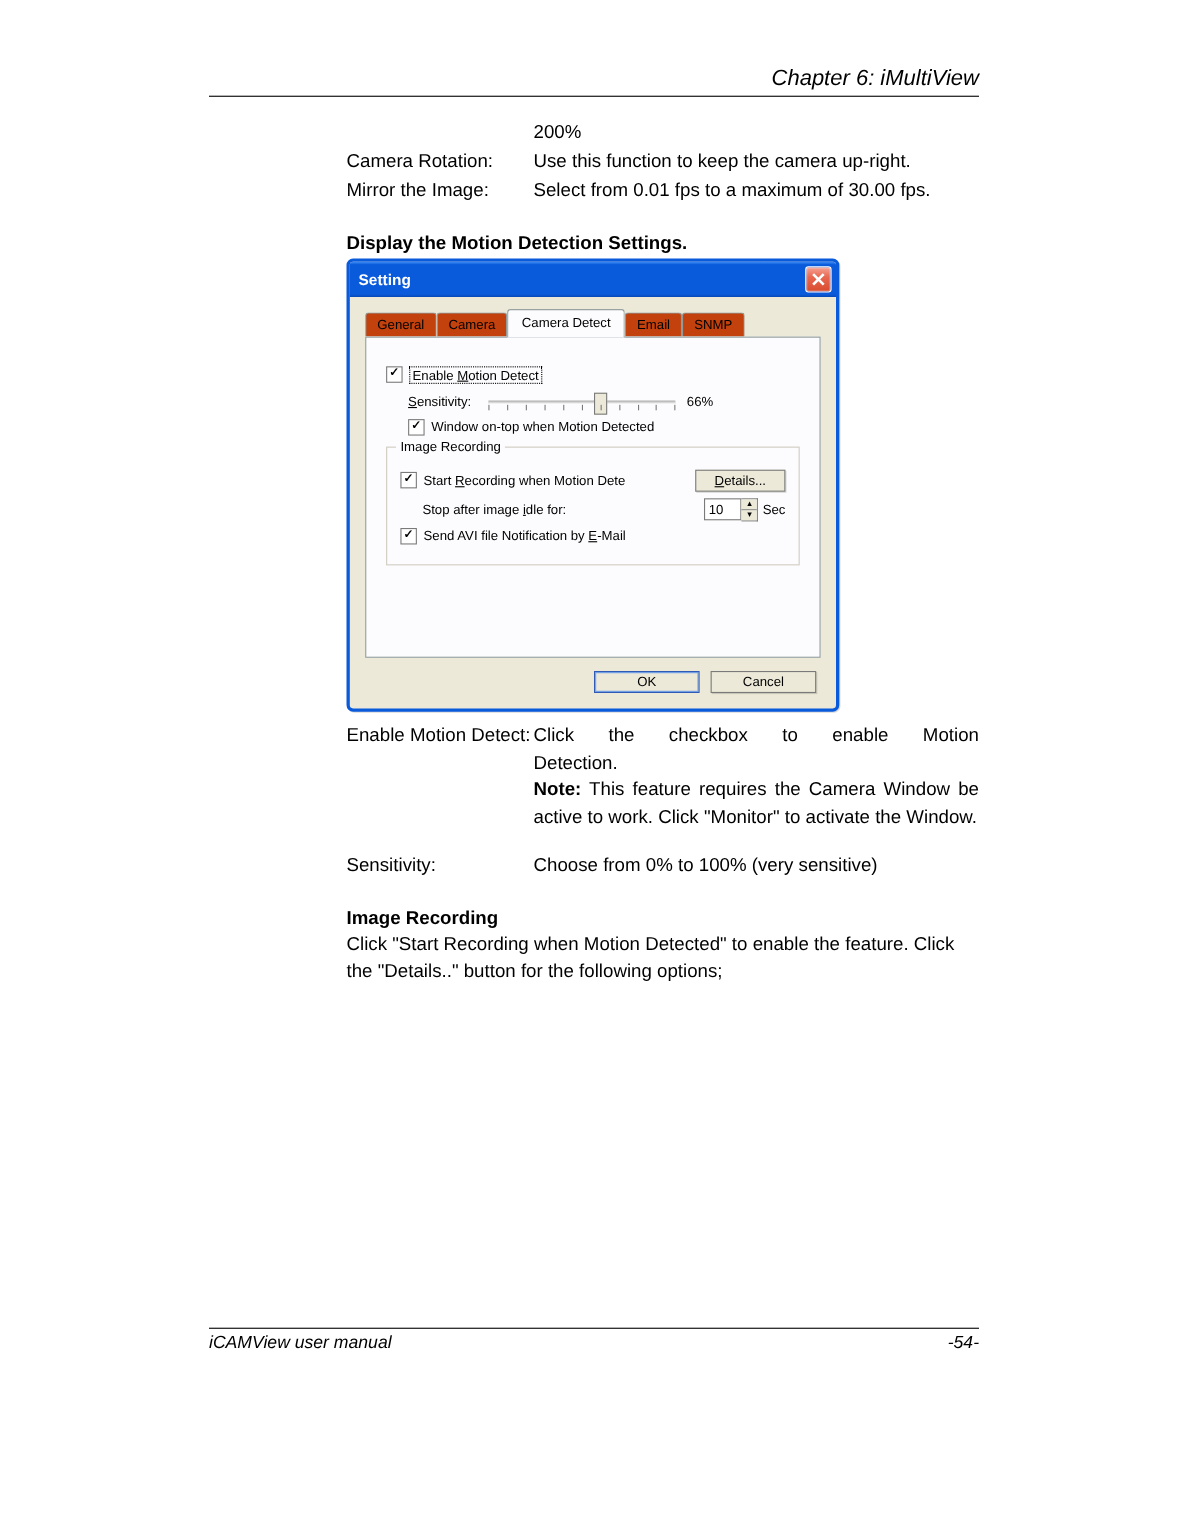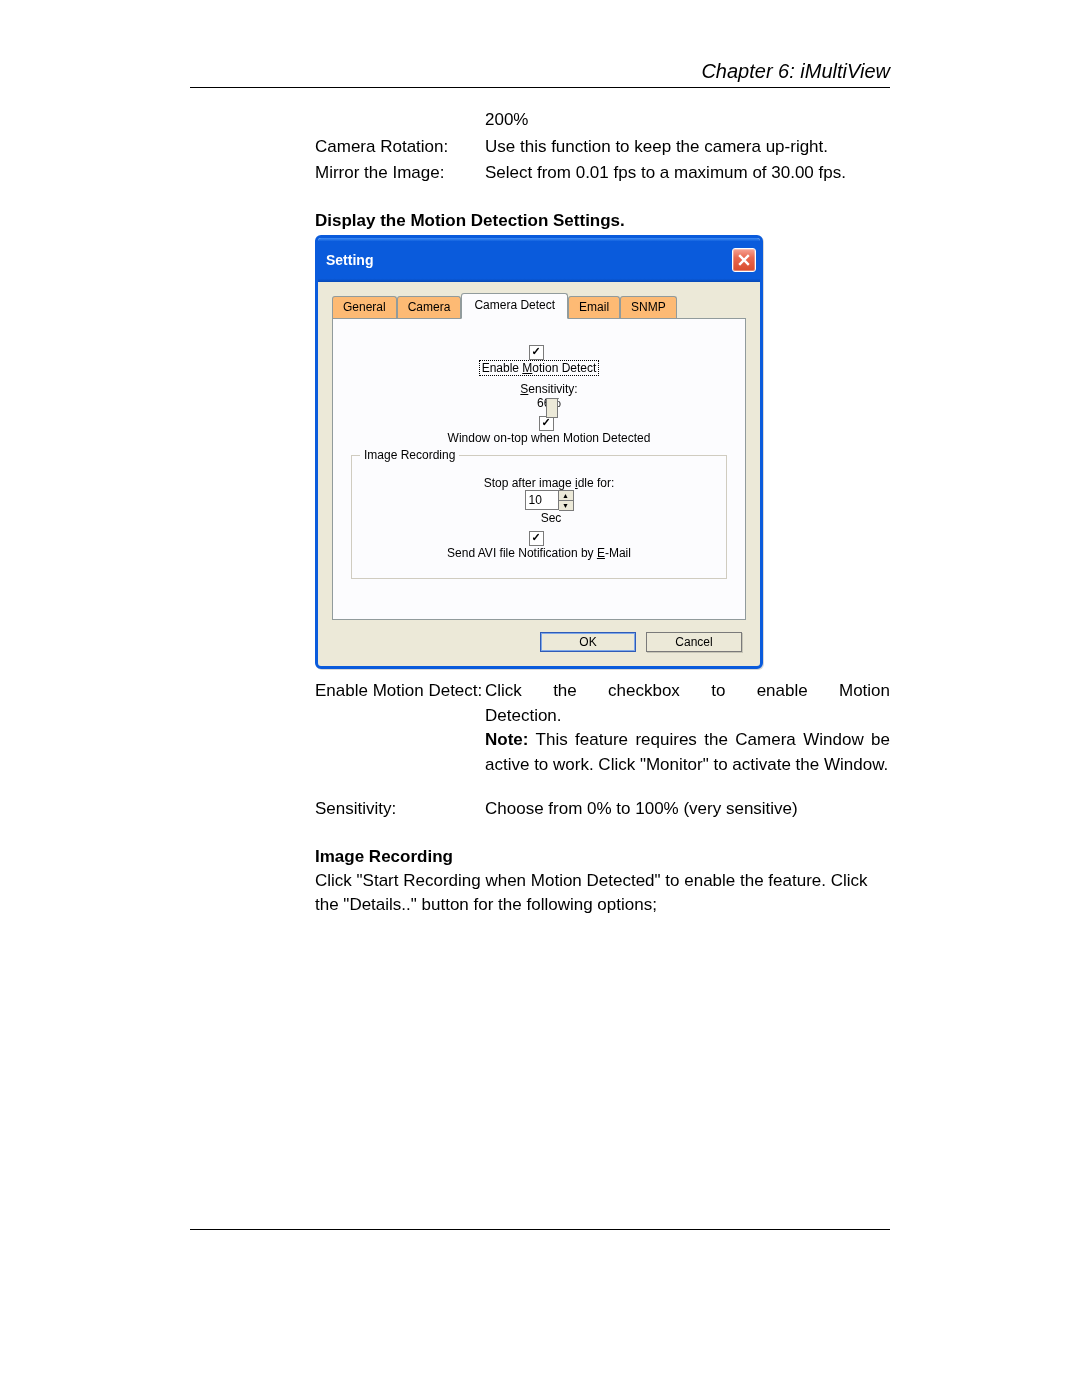--- a/index.html
+++ b/index.html
@@ -38,21 +38,21 @@
     width: 442px;
     border: 3px solid #0a5bdc;
     border-radius: 6px;
     font-family: Tahoma, Arial, sans-serif;
     font-size: 12.5px;
     background: #ece9d8;
     box-shadow: 1px 1px 0 rgba(0,0,0,.15);
   }
   .titlebar {
     background: linear-gradient(to bottom, #3f8cf3 0%, #0a5bdc 8%, #0a5bdc 92%, #0848b5 100%);
-    height: 44px;
+    height: 32px;
     display: flex; align-items: center; justify-content: space-between;
     padding: 0 4px 0 8px;
     border-radius: 3px 3px 0 0;
   }
   .titlebar-title { color: #fff; font-weight: bold; font-size: 14px; }
   .titlebar-close {
     width: 22px; height: 22px;
     background: linear-gradient(to bottom,#f6a394,#e86850 40%,#d94c2e);
     border: 1px solid #fff; border-radius: 3px;
     display: flex; align-items: center; justify-content: center;
@@ -60,21 +60,21 @@
     box-shadow: inset 0 0 0 1px rgba(255,255,255,.3);
   }
   .titlebar-close svg { width: 12px; height: 12px; }
   .dialog-body { padding: 12px 14px 14px 14px; }
   .tabs { display: flex; align-items: flex-end; height: 24px; position: relative; }
   .tab {
     padding: 3px 10px 4px 10px;
     border: 1px solid #919b9c;
     border-bottom: none;
     border-radius: 3px 3px 0 0;
-    background: #fdba74;
+    background: #c2410c;
     margin-right: 0;
     font-size: 12px;
     position: relative;
   }
   .tab.active {
     background: #fcfcfe;
     z-index: 2;
     padding: 4px 12px 6px 12px;
     margin-bottom: -1px;
     border-bottom: 1px solid #fcfcfe;
@@ -89,21 +89,21 @@
   .fieldset {
     border: 1px solid #d0ccc0;
     padding: 14px 12px 12px 12px;
     margin-top: 10px;
     position: relative;
   }
   .fieldset-legend {
     position: absolute; top: -8px; left: 8px;
     background: #fcfcfe; padding: 0 4px; font-size: 12px;
   }
-  .row { display: flex; align-items: center; margin: 6px 0; font-size: 12px; flex-direction: column; }
+  .row { display: flex; align-items: center; margin: 6px 0; font-size: 12px; }
   .chk { width: 13px; height: 13px; border: 1px solid #7a7a7a; background: #fff; margin-right: 6px; display: inline-flex; align-items: center; justify-content: center; font-size: 11px; line-height: 1; }
   .chk.checked::after { content: "✓"; color:#000; font-weight:bold; transform: translateY(-1px); }
   .dotted-box { border: 1px dotted #000; padding: 0px 2px; }
   .slider { flex: 1; margin: 0 10px 0 16px; height: 20px; position: relative; max-width: 170px; }
   .slider-track { position: absolute; left:0; right:0; top:9px; height:2px; background:#bdbdbd; border-bottom:1px solid #fff; }
   .slider-thumb { position: absolute; top:2px; width:10px; height:18px; background:#ece9d8; border:1px solid #7a7a7a; left:60%; transform:translateX(-50%); }
   .slider-ticks { position:absolute; left:0; right:0; top:13px; display:flex; justify-content:space-between; }
   .slider-ticks span { width:1px; height:5px; background:#7a7a7a; }
   .btn {
     border: 1px solid #7a7a7a; background:#ece9d8;
@@ -190,20 +190,25 @@
             </div>
             <span>66%</span>
           </div>
           <div class="row" style="margin-left:20px;">
             <span class="chk checked"></span>
             <span>Window on-top when Motion Detected</span>
           </div>
 
           <div class="fieldset">
             <div class="fieldset-legend">Image Recording</div>
+            <div class="row">
+              <span class="chk checked"></span>
+              <span style="flex:1;">Start <span class="u">R</span>ecording when Motion Dete</span>
+              <span class="btn"><span class="u">D</span>etails...</span>
+            </div>
             <div class="row" style="margin-left:20px;">
               <span style="flex:1;">Stop after image <span class="u">i</span>dle for:</span>
               <div class="spin-input">
                 <input value="10" style="">
                 <div class="spin-btns">
                   <div>▲</div>
                   <div>▼</div>
                 </div>
               </div>
               <span style="margin-left:4px;">Sec</span>
@@ -239,14 +244,18 @@
 
     <div style="margin-top:12px;">Sensitivity:</div>
     <div class="right-col" style="margin-top:12px;">Choose from 0% to 100% (very sensitive)</div>
   </div>
 
   <div class="section-heading">Image Recording</div>
   <div class="body-para">Click "Start Recording when Motion Detected" to enable the feature. Click the "Details.." button for the following options;</div>
 
   <div class="footer">
     <hr class="bottom-line">
+    <div class="footer-row">
+      <span>iCAMView  user  manual</span>
+      <span>-54-</span>
+    </div>
   </div>
 </div>
 
 </body></html>

